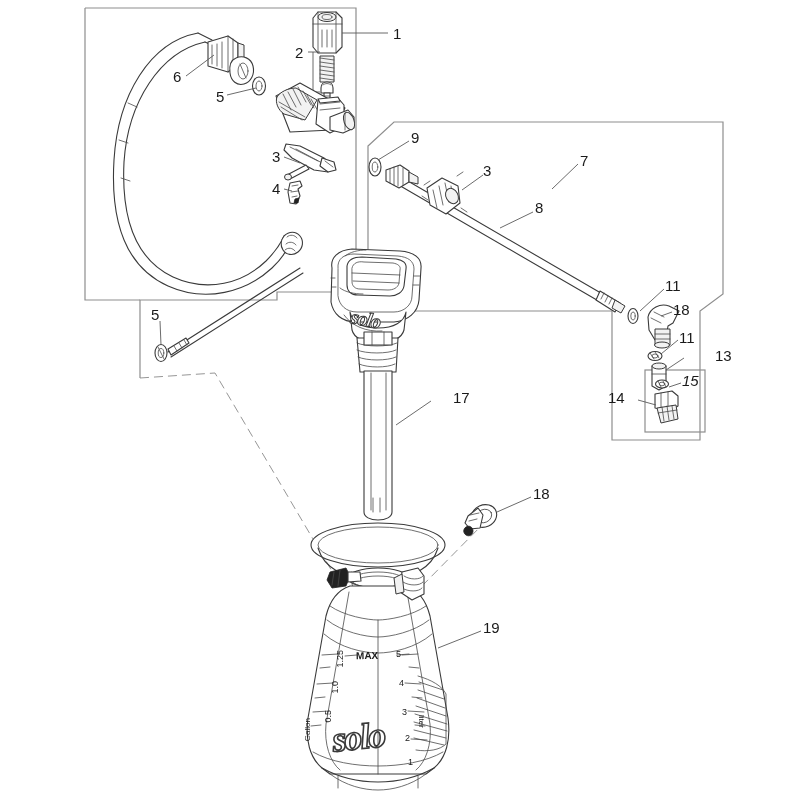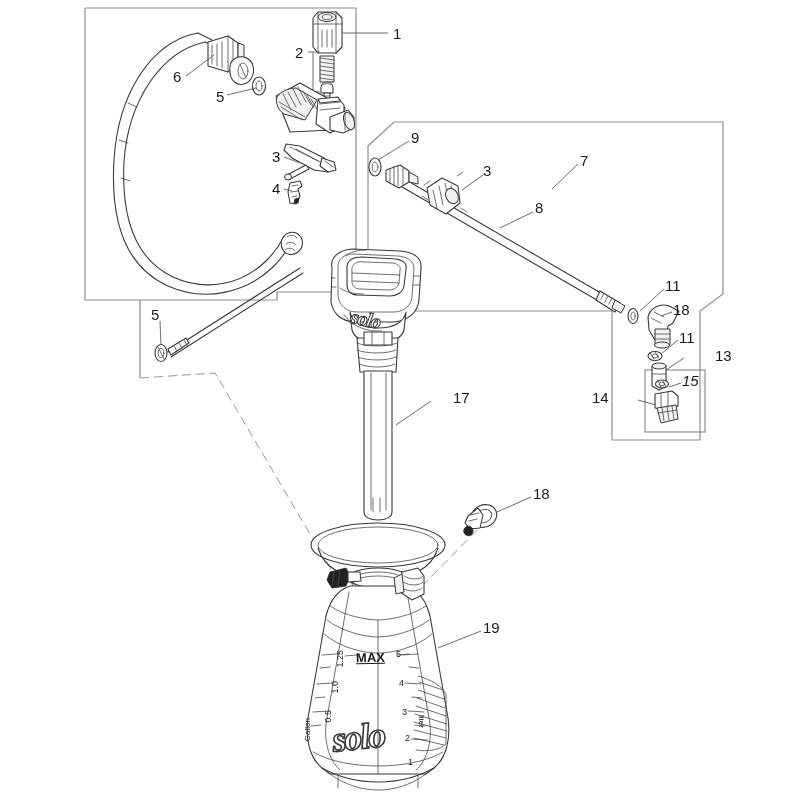--- a/index.html
+++ b/index.html
@@ -407,35 +407,35 @@
   <div class="lbl" style="left:151px; top:307px;">5</div>
   <div class="lbl" style="left:580px; top:153px;">7</div>
   <div class="lbl" style="left:535px; top:200px;">8</div>
   <div class="lbl" style="left:411px; top:130px;">9</div>
   <div class="lbl" style="left:483px; top:163px;">3</div>
   <div class="lbl" style="left:665px; top:278px;">11</div>
   <div class="lbl" style="left:673px; top:302px;">18</div>
   <div class="lbl" style="left:679px; top:330px;">11</div>
   <div class="lbl" style="left:685px; top:348px;margin-left:30px;">13</div>
   <div class="lbl" style="left:682px; top:373px;font-style:italic;">15</div>
-  <div class="lbl" style="left:592px; top:390px;text-align:center;">14</div>
+  <div class="lbl" style="left:608px; top:390px;text-align:center;">14</div>
   <div class="lbl" style="left:483px; top:620px;">19</div>
   <div class="lbl" style="left:433px; top:390px;margin-left:20px;">17</div>
   <div class="lbl" style="left:533px; top:486px;">18</div>
 
   <div style="position:absolute; left:351px; top:308px; font-family:'Liberation Serif', serif;
               font-size:20px; font-style:italic; font-weight:bold; color:#ffffff;
               -webkit-text-stroke:1px #3a3a3a; transform:rotate(11deg); letter-spacing:-1px;">solo</div>
 
   <div style="position:absolute; left:332px; top:716px; font-family:'Liberation Serif', serif;
               font-size:36px; font-style:italic; font-weight:bold; color:#ffffff;
               -webkit-text-stroke:1.6px #3a3a3a; transform:rotate(-6deg); letter-spacing:-2px;">solo</div>
 
-  <div style="position:absolute; left:356px; top:650px; font-size:13px; font-weight:bold;
-              color:#1a1a1a; transform:rotate(-1deg);text-decoration:underline;">MAX</div>
+  <div style="position:absolute; left:356px; top:650px; font-size:10px; font-weight:bold;
+              color:#1a1a1a; transform:rotate(-1deg);">MAX</div>
 
   <div style="position:absolute; left:303px; top:718px; font-size:8px; color:#1a1a1a;
               writing-mode:vertical-rl; transform:rotate(180deg);">Gallon</div>
 
   <div style="position:absolute; left:417px; top:715px; font-size:8px; color:#1a1a1a;
               writing-mode:vertical-rl;">liter</div>
 
   <div style="position:absolute; left:335px; top:650px; font-size:9px; color:#1a1a1a;
               writing-mode:vertical-rl; transform:rotate(180deg);">1.25</div>
   <div style="position:absolute; left:330px; top:681px; font-size:9px; color:#1a1a1a;

